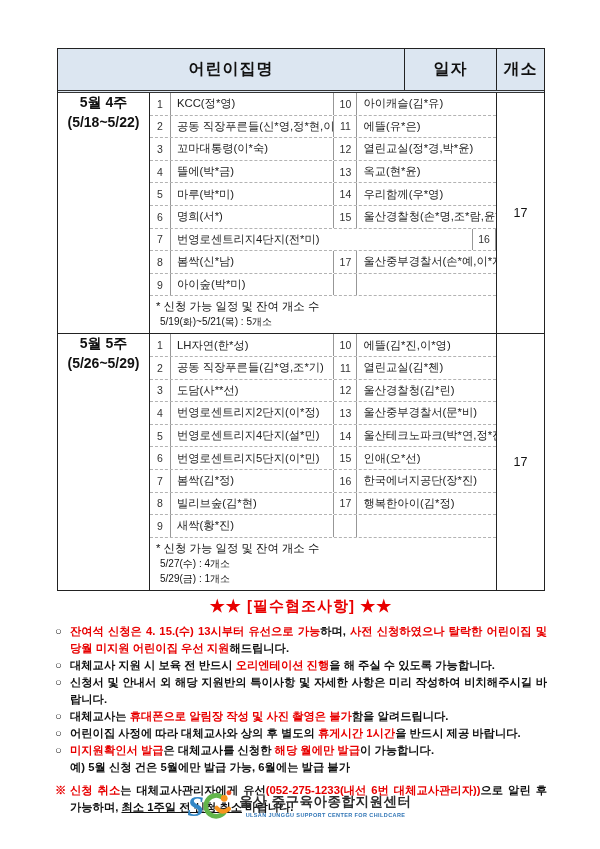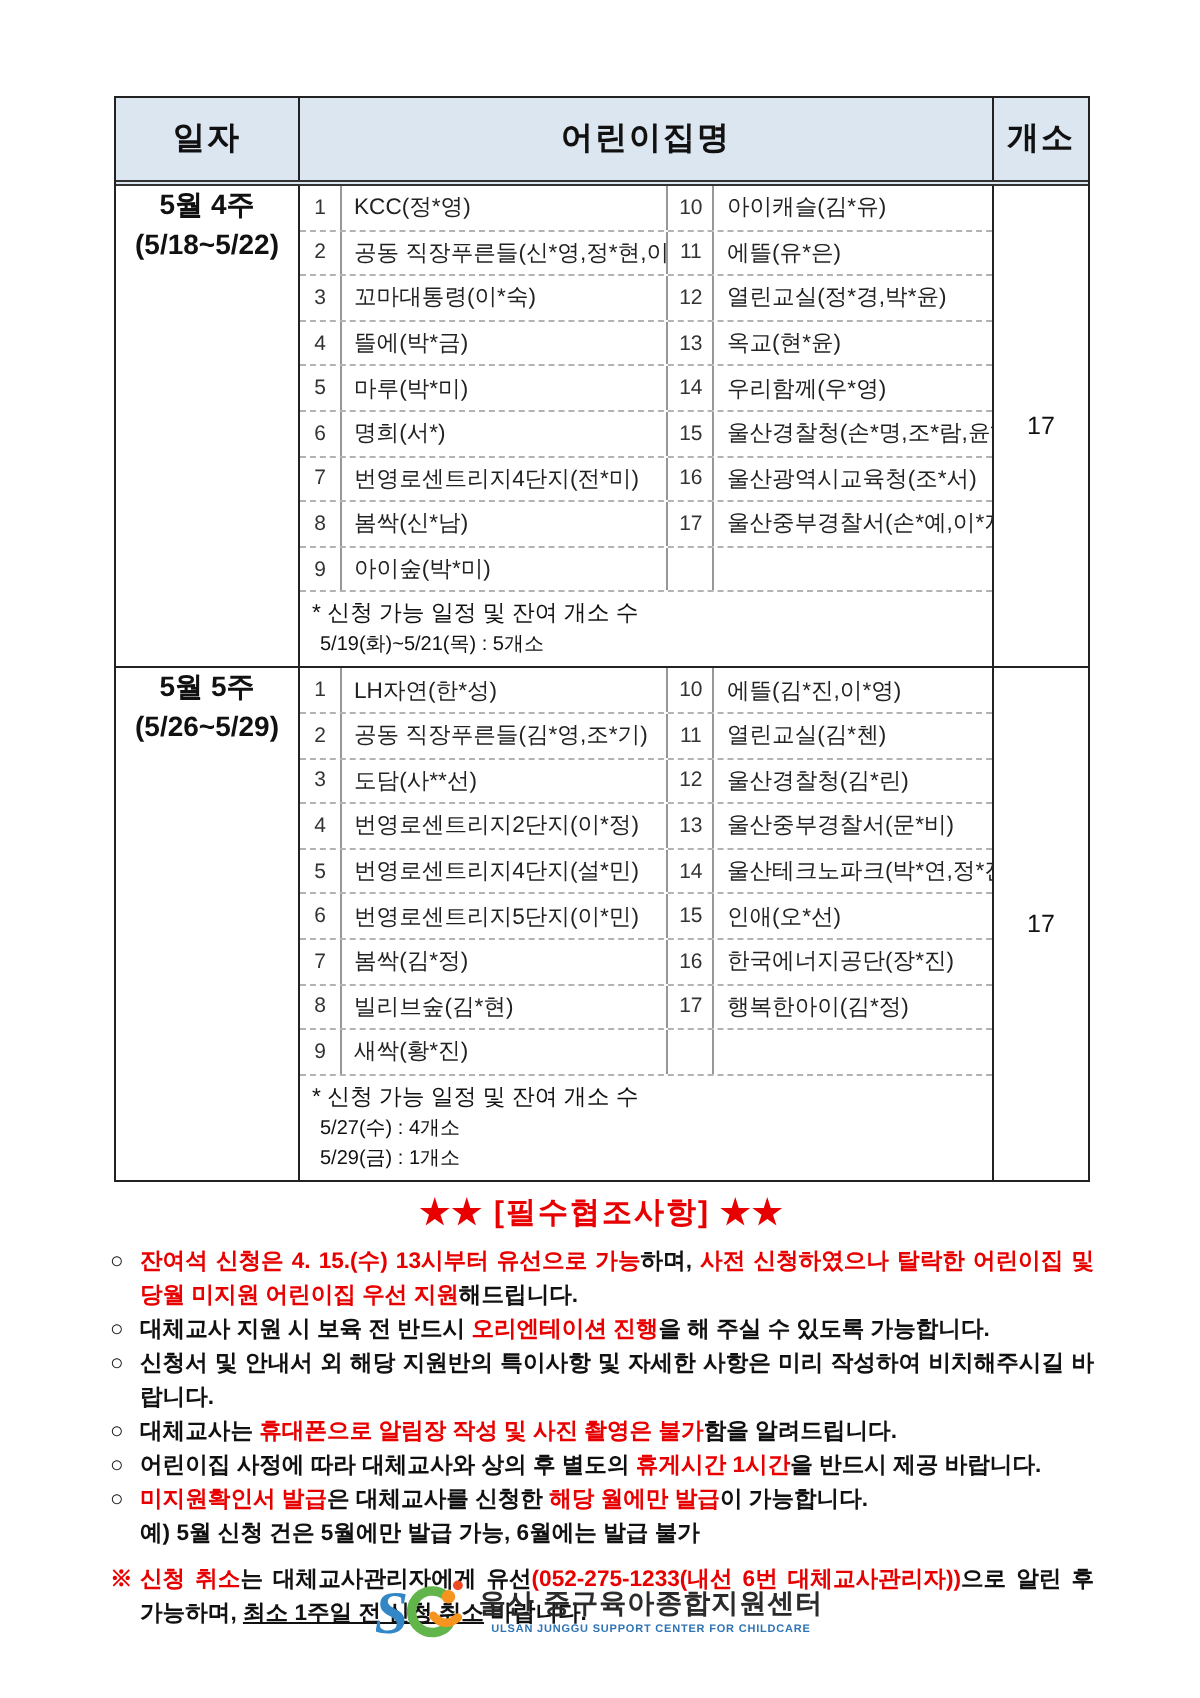--- a/index.html
+++ b/index.html
@@ -50,22 +50,22 @@
   .org-name { font-size:13.5px; font-weight:bold; color:#2b2b2b; letter-spacing:0.5px; }
   .org-en { font-size:5.5px; font-weight:bold; color:#2f74b5; letter-spacing:0.4px; margin-top:1px; white-space:nowrap; }
 </style>
 </head>
 <body>
 
 <div class="doc">
 
   <div class="tbl">
     <div class="t-header">
+      <div class="hc name">어린이집명</div>
       <div class="hc date">일자</div>
-      <div class="hc name">어린이집명</div>
       <div class="hc count">개소</div>
     </div>
     <div>
     <div class="week">
       <div class="date-cell">
         <div class="wk-label">5월 4주</div>
         <div class="wk-range">(5/18~5/22)</div>
       </div>
       <div class="center-cell">
         <div class="grid">
@@ -102,21 +102,20 @@
               <div class="erow">
                 <div class="num left-num">6</div>
                 <div class="nm left-nm">명희(서*)</div>
                 <div class="num right-num">15</div>
                 <div class="nm right-nm">울산경찰청(손*명,조*람,윤*진)</div>
               </div>
               <div class="erow">
                 <div class="num left-num">7</div>
                 <div class="nm left-nm">번영로센트리지4단지(전*미)</div>
                 <div class="num right-num">16</div>
-                <div class="nm right-nm">울산광역시교육청(조*서)</div>
               </div>
               <div class="erow">
                 <div class="num left-num">8</div>
                 <div class="nm left-nm">봄싹(신*남)</div>
                 <div class="num right-num">17</div>
                 <div class="nm right-nm">울산중부경찰서(손*예,이*지)</div>
               </div>
               <div class="erow">
                 <div class="num left-num">9</div>
                 <div class="nm left-nm">아이숲(박*미)</div>

